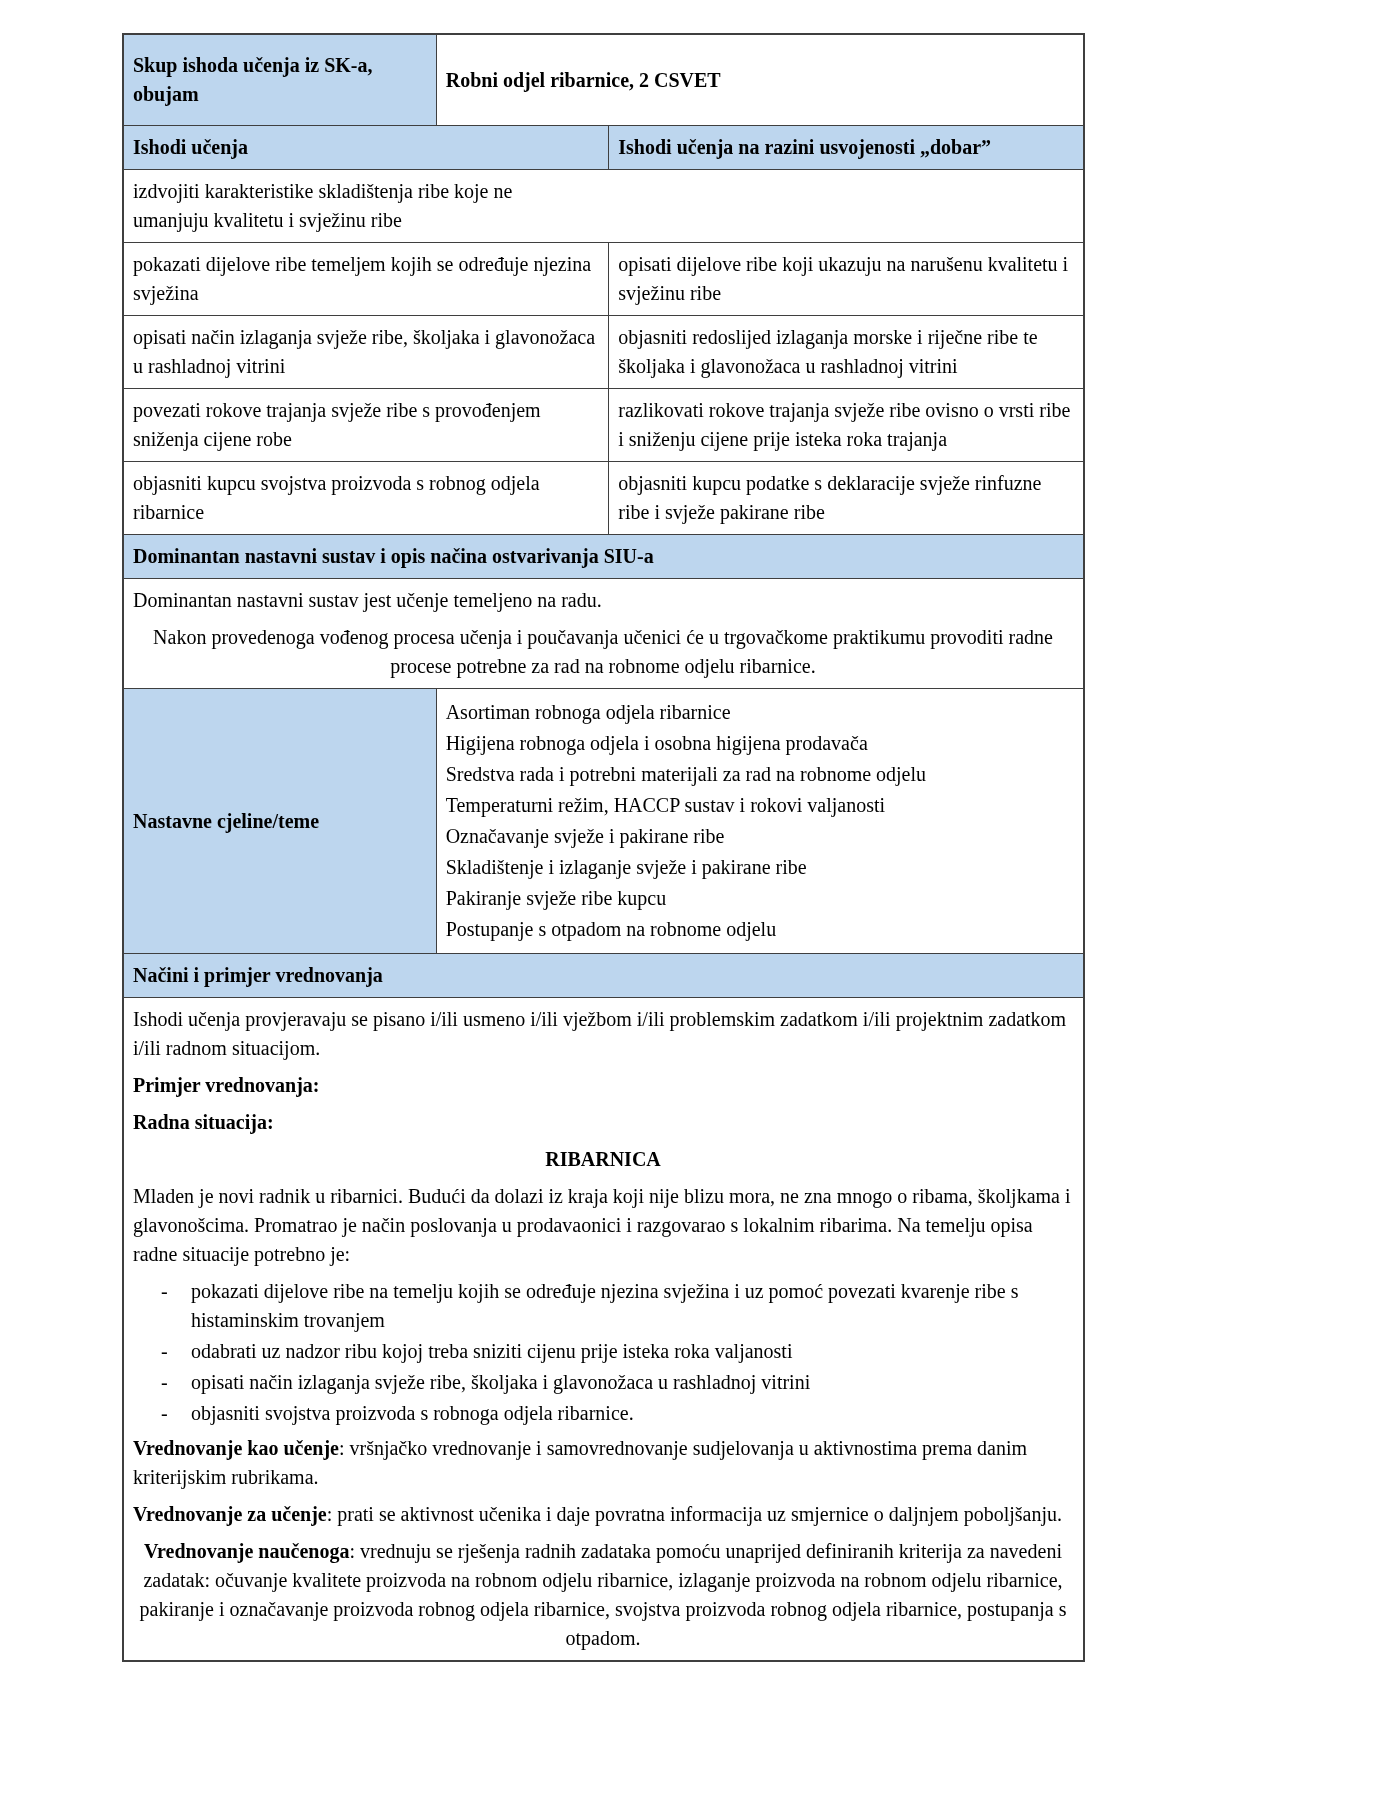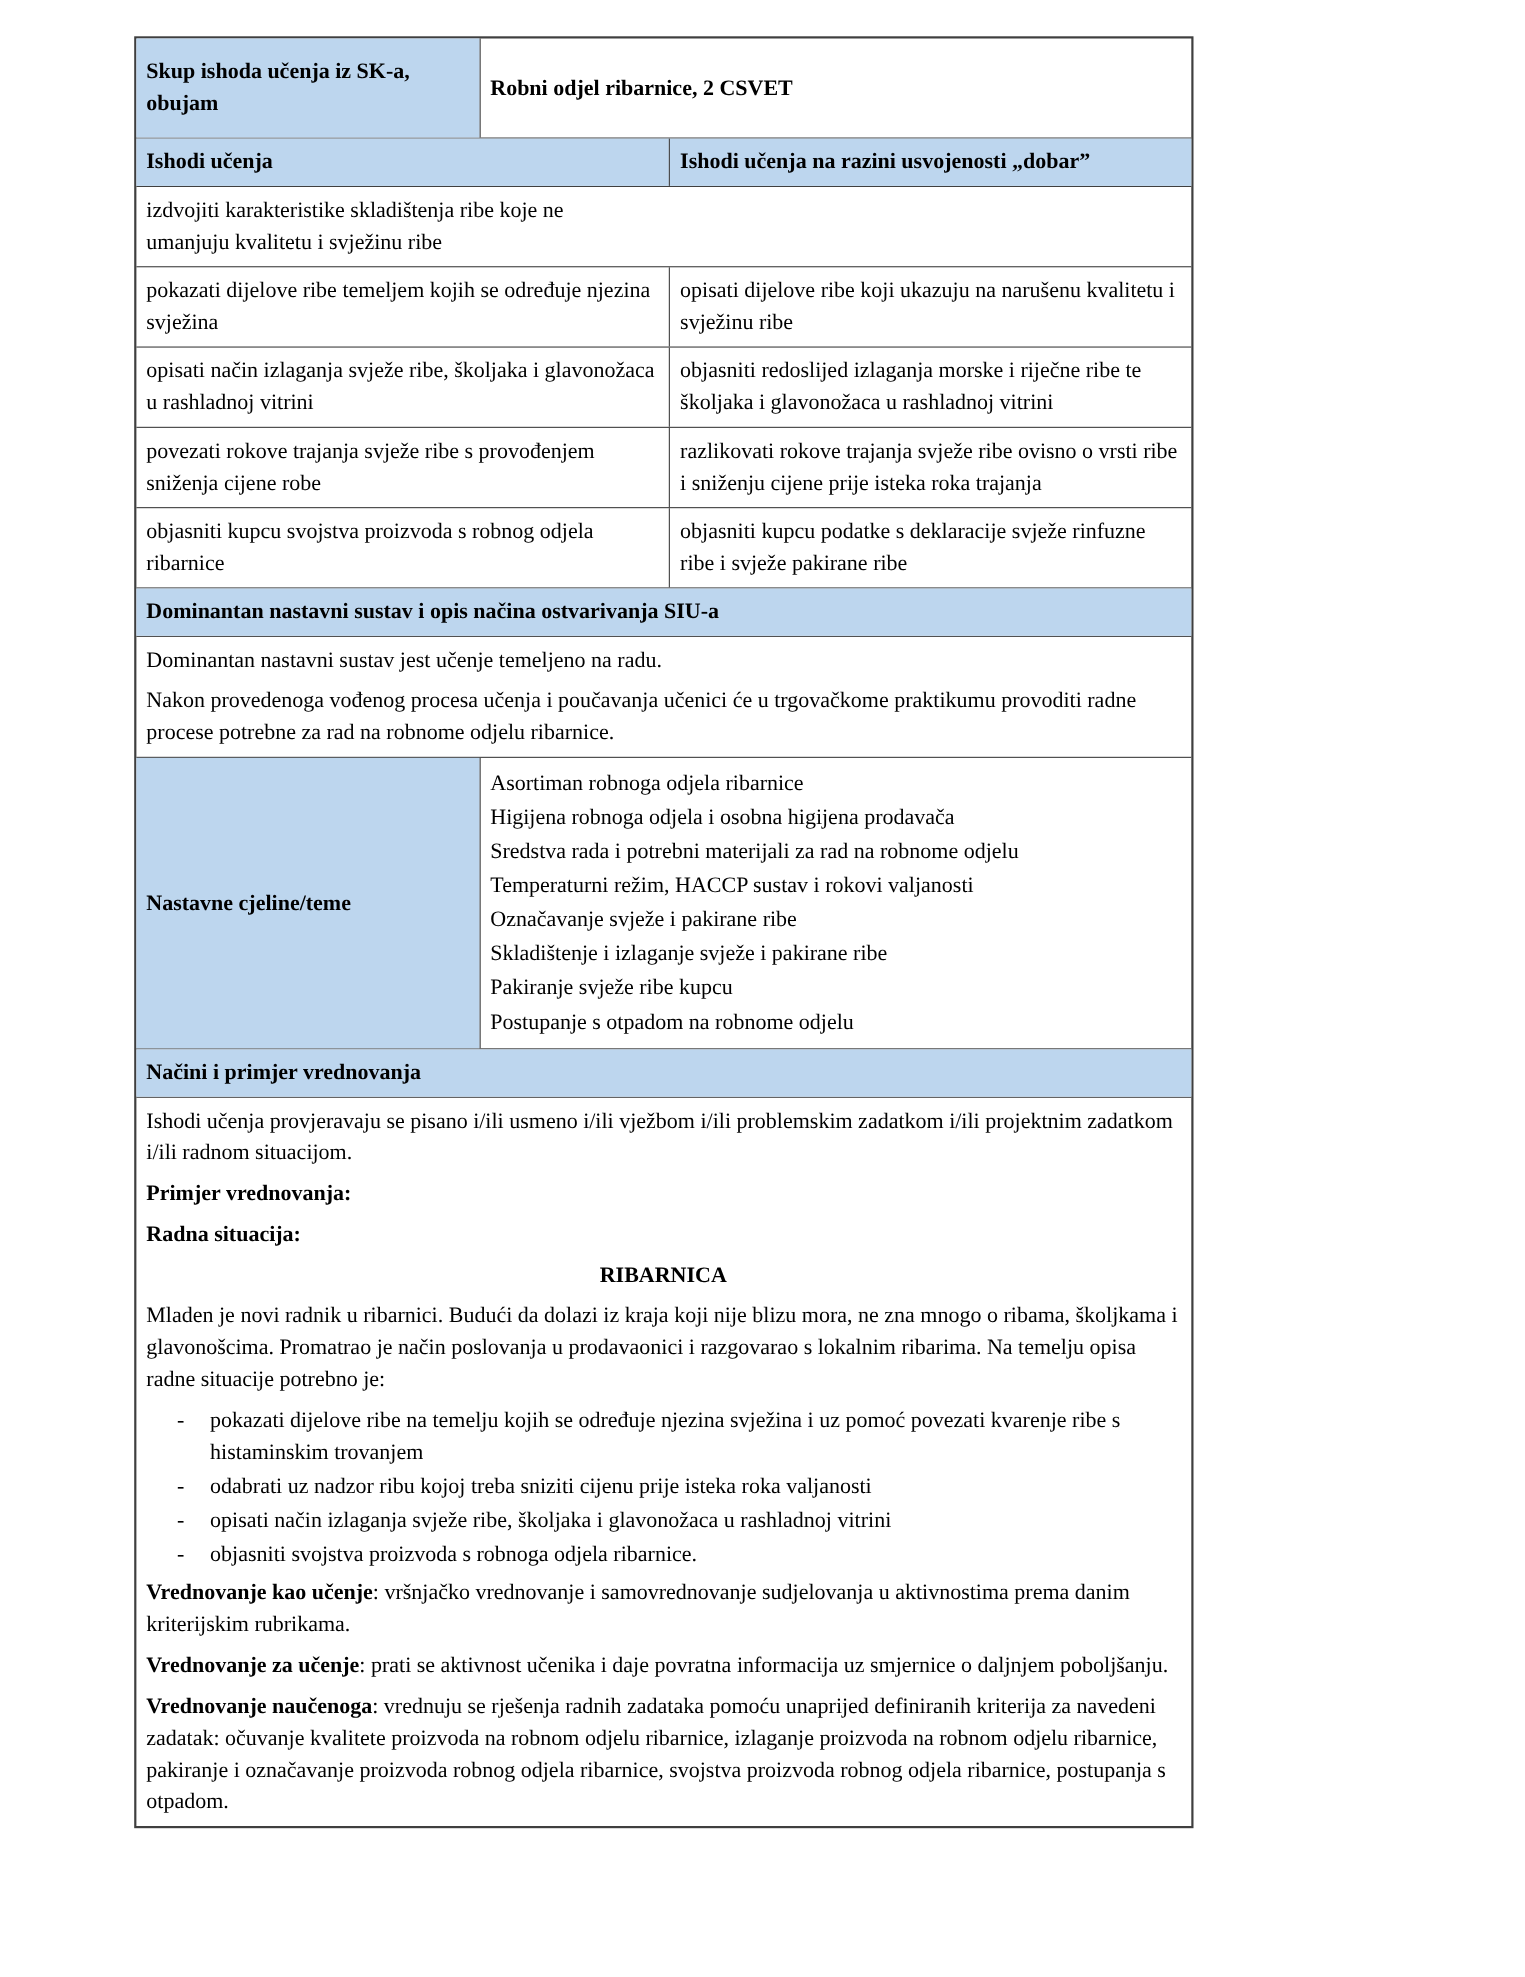--- a/index.html
+++ b/index.html
@@ -29,23 +29,23 @@
   }
   .td + .td{border-left:1.5px solid #3f3f3f;}
   .blue{background:#bdd6ee;}
   .b{font-weight:bold;}
   .w33{width:32.5%;flex:none;}
   .w67{width:67.5%;flex:none;}
   .w50l{width:50.5%;flex:none;}
   .w50r{width:49.5%;flex:none;}
   .w100{width:100%;flex:none;}
   .vcenter{display:flex;align-items:center;}
-  .row1{min-height:90px;}
+  .row1{min-height:90px;justify-content:space-between;}
   .para{margin:0 0 8px 0;}
-  .para:last-child{margin-bottom:0;}
+  .para:last-child{margin-bottom:0;text-align:center;}
   .unit-line{margin:2px 0;}
   .center{text-align:center;}
   .task{display:flex;margin:0 0 2px 28px;}
   .task-dash{width:30px;flex:none;}
   .task-text{flex:1;}
   .tasks{margin-bottom:6px;}
 </style>
 </head>
 <body>
 

